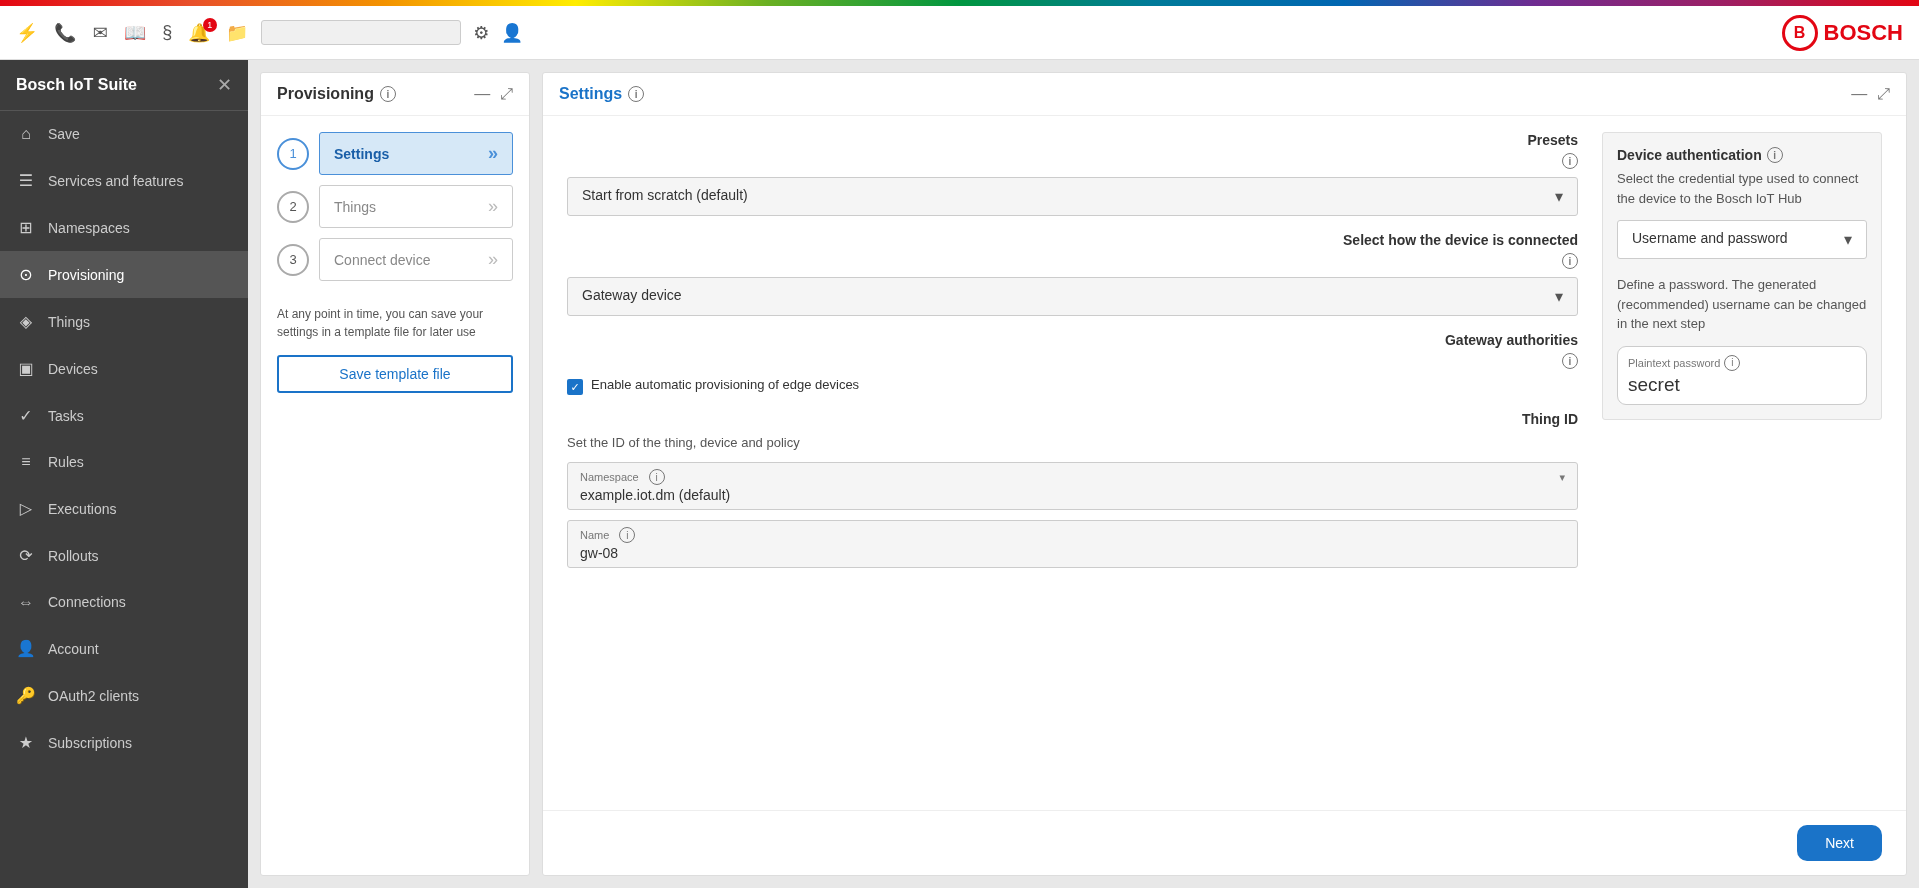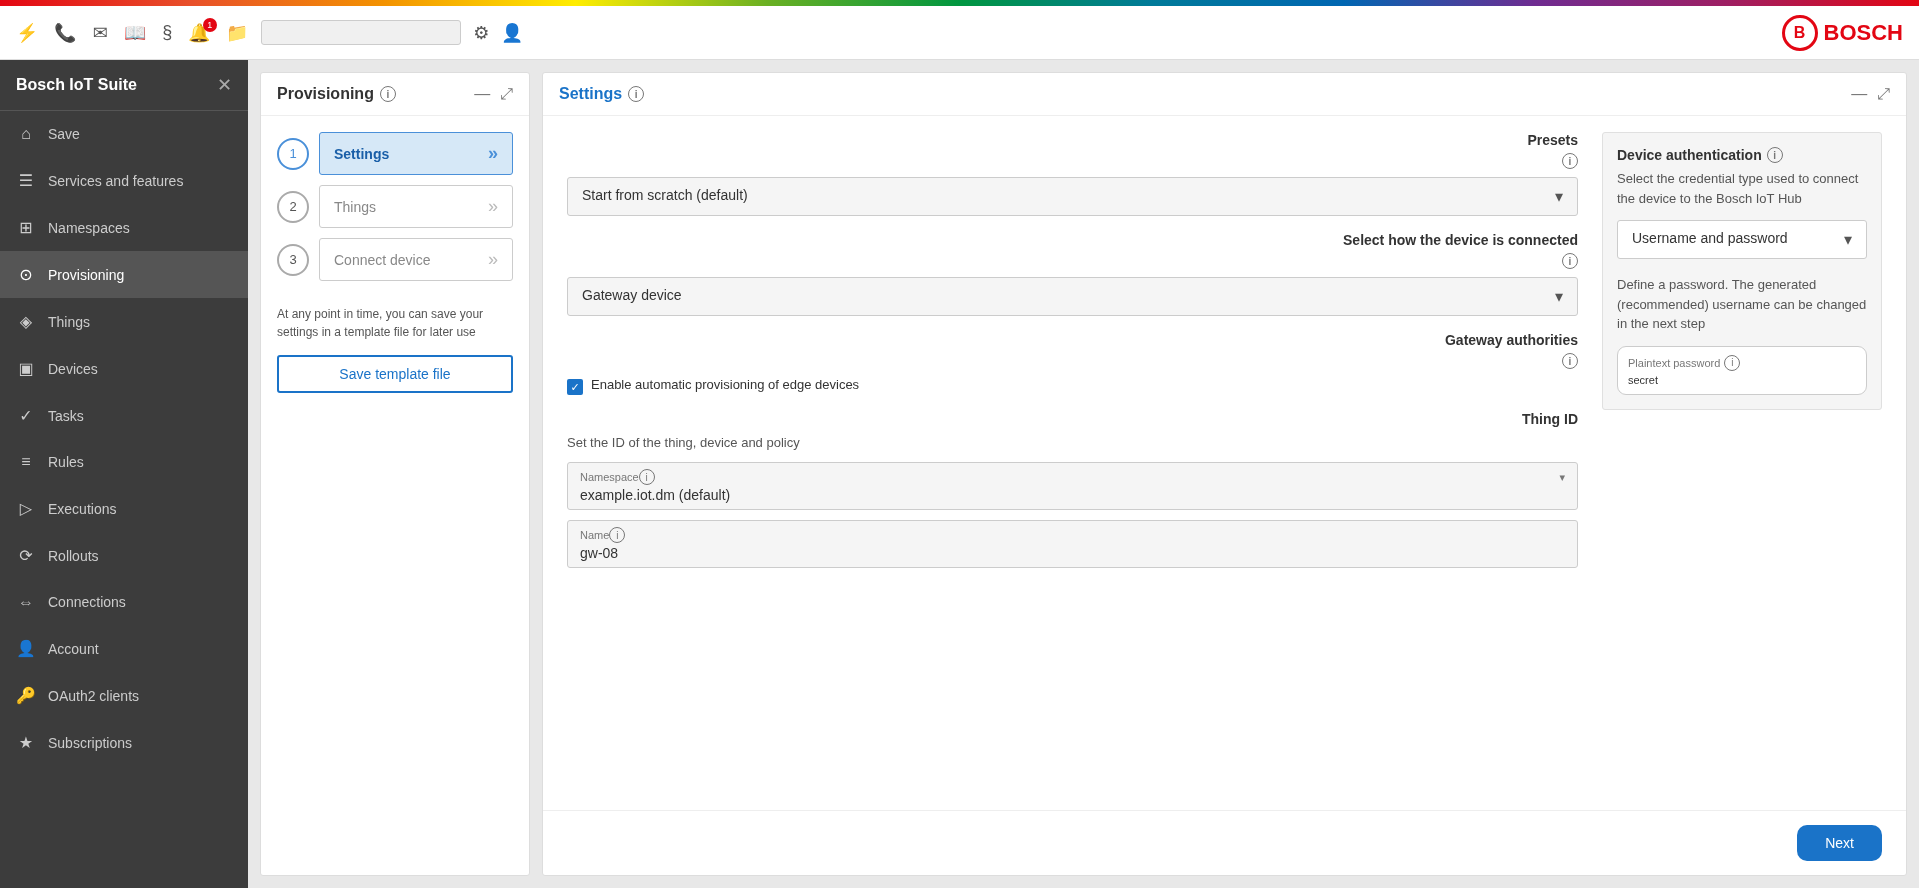--- a/index.html
+++ b/index.html
@@ -292,21 +292,21 @@
       padding: 6px 12px;
       margin-bottom: 10px;
       cursor: pointer;
     }
     .field-label {
       font-size: 11px;
       color: #777;
       margin-bottom: 2px;
       display: flex;
       align-items: center;
-      gap: 0;
+      gap: 10px;
       text-align: right;
     }
     .field-value {
       font-size: 14px;
       color: #333;
     }
     .field-group-row {
       display: flex;
       align-items: center;
       justify-content: space-between;
@@ -342,21 +342,21 @@
       margin-top: 10px;
     }
     .password-label {
       font-size: 11px;
       color: #777;
       margin-bottom: 3px;
       display: flex;
       align-items: center;
       gap: 4px;
     }
-    .password-value { font-size: 11px; color: #333; }
+    .password-value { font-size: 19px; color: #333; }
 
     
     .settings-footer {
       display: flex;
       justify-content: flex-end;
       padding: 14px 24px;
       border-top: 1px solid #eee;
     }
     .next-btn {
       padding: 10px 28px;

